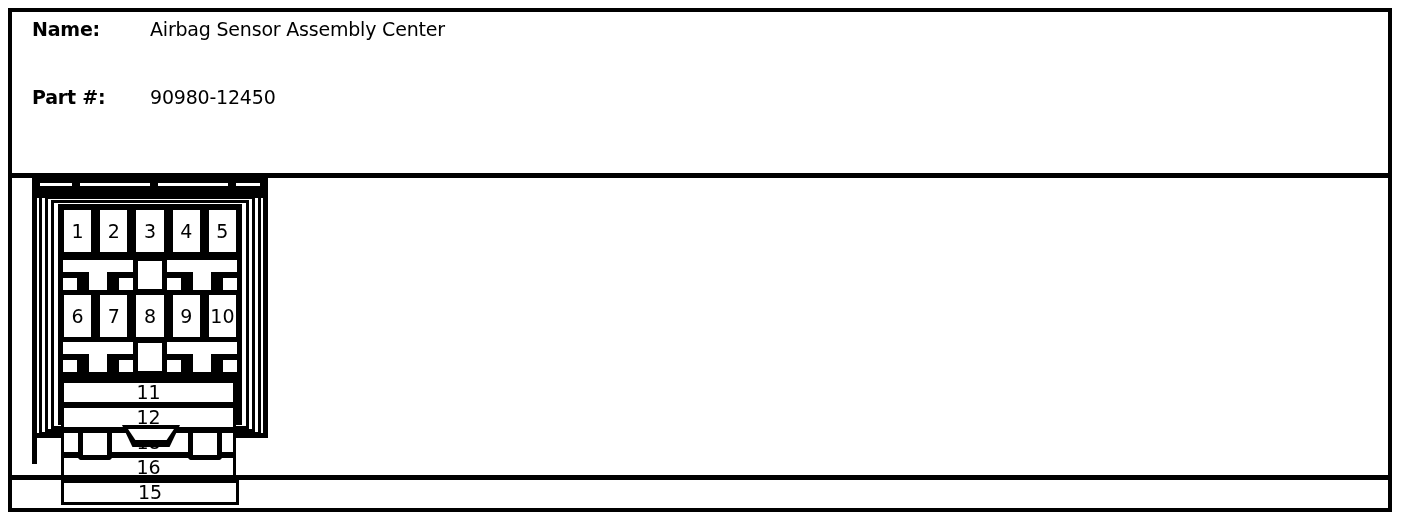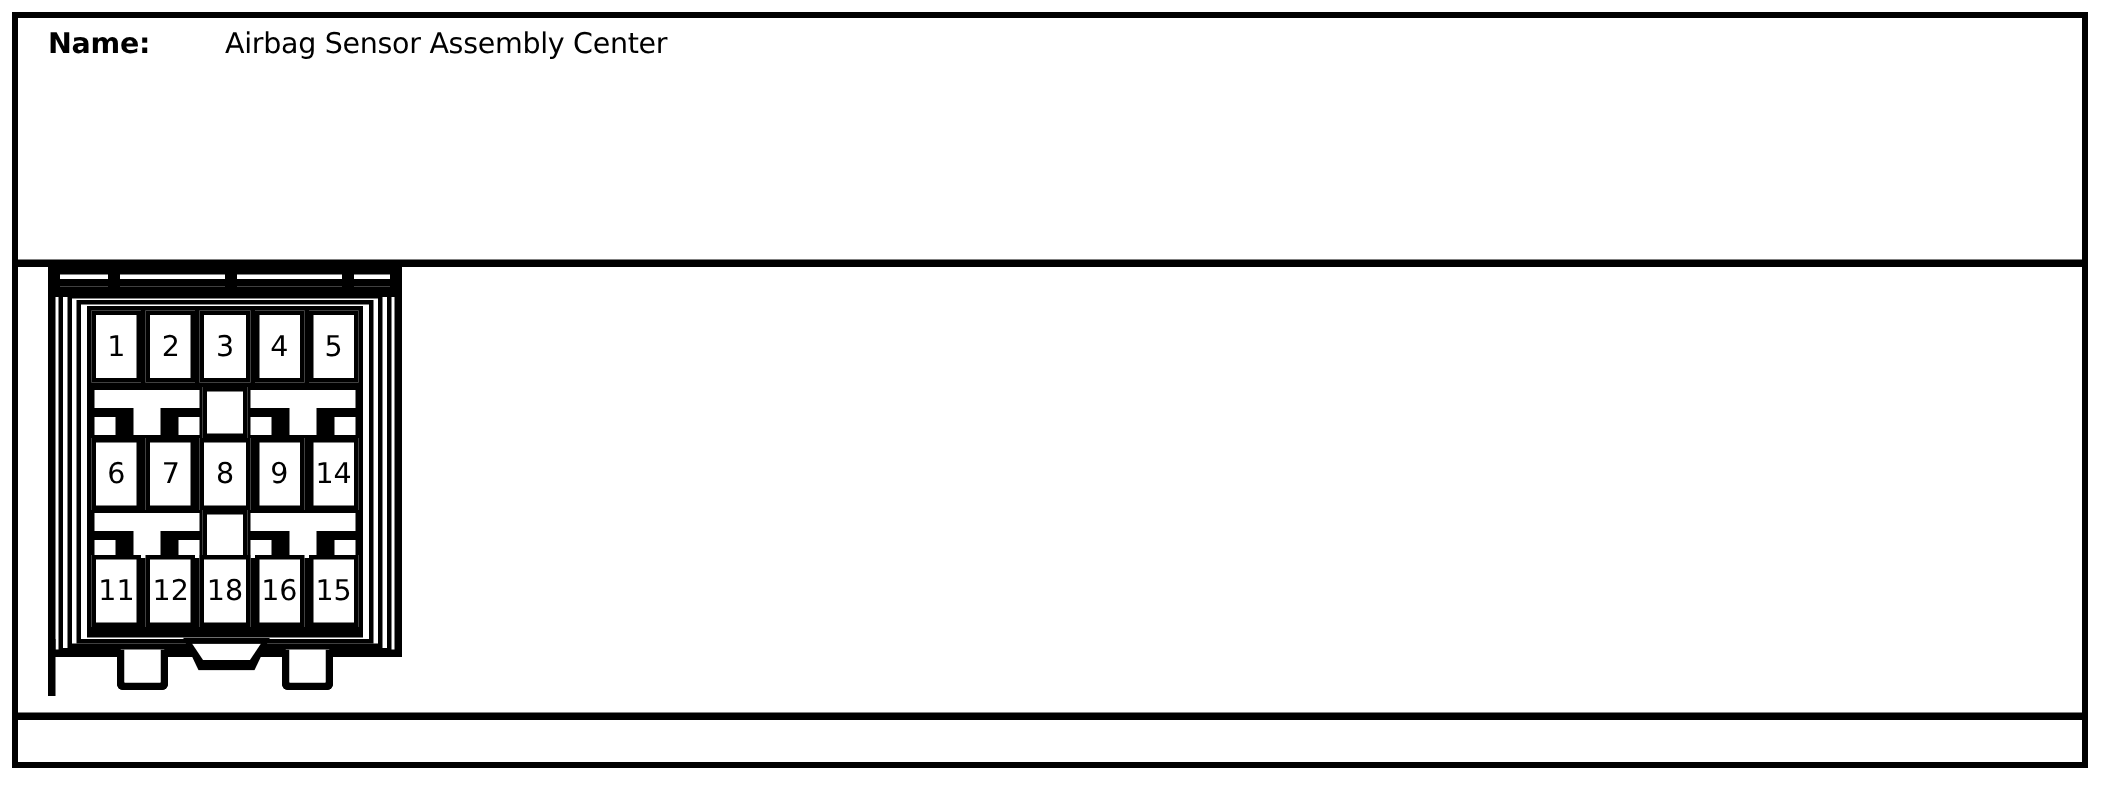--- a/index.html
+++ b/index.html
@@ -159,21 +159,21 @@
   
   .pin-row {
     position: absolute;
     left: 3px;
     width: 178px;
     height: 48px;
     display: flex;
   }
   .pin-row.row0 { top: 3px; }
   .pin-row.row1 { top: 88px; }
-  .pin-row.row2 { top: 166px; }
+  .pin-row.row2 { top: 176px; flex-direction: column; }
 
   .pin-cell {
     flex: 1 1 0;
     margin-right: 3px;
     background: #ffffff;
     border: 3px solid #000000;
     box-sizing: border-box;
     display: flex;
     align-items: center;
     justify-content: center;
@@ -312,20 +312,23 @@
 
   <div class="outer-frame"></div>
 
   <div class="header-block">
 
     <div class="info-row r0">
       <span class="info-label">Name:</span><span class="info-value">Airbag Sensor Assembly Center</span>
     </div>
 
 
+    <div class="info-row r2">
+      <span class="info-label">Part #:</span><span class="info-value">90980-12450</span>
+    </div>
 
 
   </div>
 
   <div class="divider-header"></div>
 
   <div class="connector">
 
     <div class="conn-top-bar">
       <div class="conn-top-slot cts0"></div>
@@ -365,21 +368,21 @@
           <div class="tee-shoulder outer"></div>
           <div class="tee-shoulder inner"></div>
         </div>
       </div>
 
       <div class="pin-row row1">
         <div class="pin-cell">6</div>
         <div class="pin-cell">7</div>
         <div class="pin-cell">8</div>
         <div class="pin-cell">9</div>
-        <div class="pin-cell">14</div>
+        <div class="pin-cell">10</div>
       </div>
 
       <div class="sep-band sep1">
         <div class="tee left">
           <div class="tee-top"></div>
           <div class="tee-stem"></div>
           <div class="tee-shoulder outer"></div>
           <div class="tee-shoulder inner"></div>
         </div>
         <div class="sep-key"></div>

